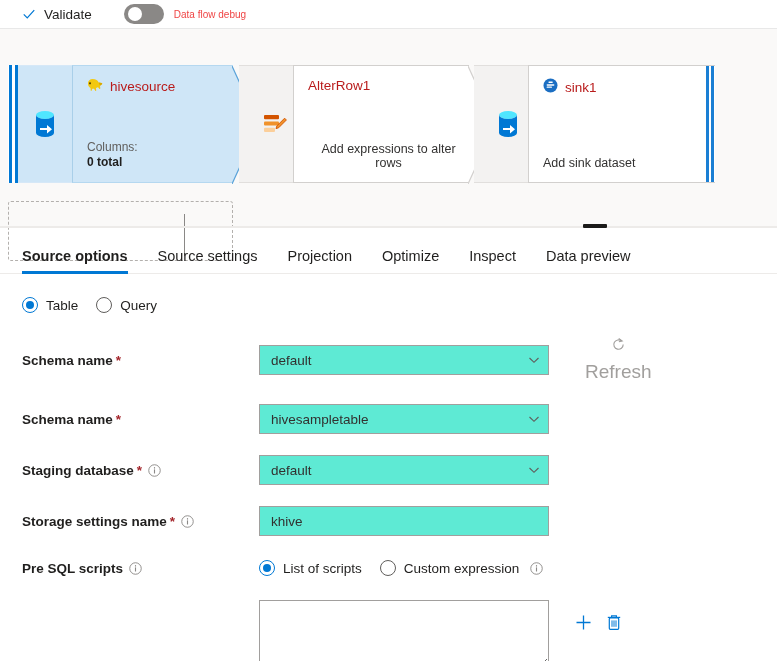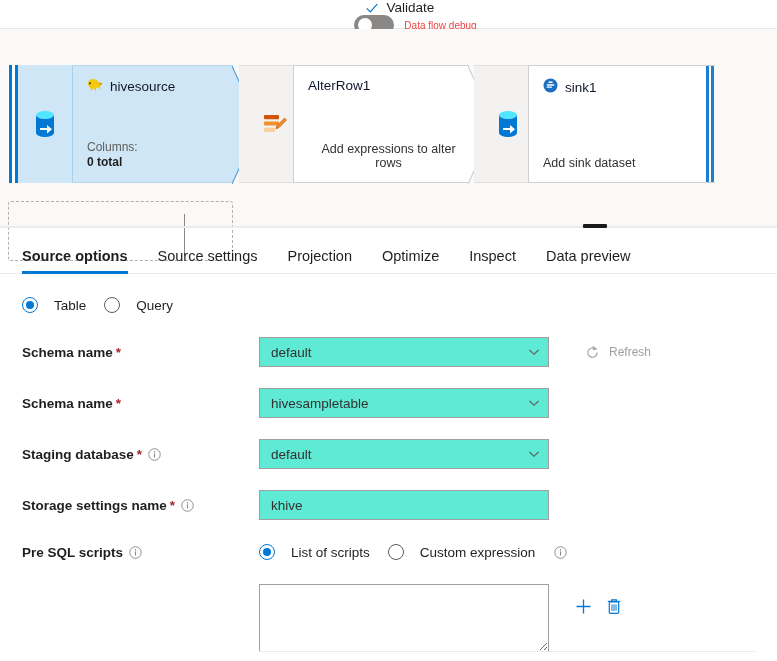--- a/index.html
+++ b/index.html
@@ -13,21 +13,20 @@
   }
 
   
   .cmdbar {
     height: 29px;
     display: flex;
     align-items: center;
     padding-left: 22px;
     background: #ffffff;
     border-bottom: 1px solid #e8e8e8;
-    flex-direction: column;
   }
   .validate-btn {
     display: flex; align-items: center; gap: 8px;
     font-size: 13.5px; color: #201f1e;
     cursor: pointer;
   }
   .check-icon { width: 14px; height: 14px; display:block; }
   .toggle-wrap { display:flex; align-items:center; gap:10px; margin-left: 32px; }
   .toggle {
     width: 40px; height: 20px; border-radius: 10px;
@@ -77,21 +76,21 @@
     border-top:1px solid #c8c6c4; border-bottom:1px solid #c8c6c4;
     padding: 12px 12px 0 14px;
   }
   .node-source .node-body {
     background: #cfe6f7;
     border-color: #b5d8f0;
     border-left: 1px solid #a9cfe9;
   }
   .node-title {
     display:flex; align-items:center; gap:7px;
-    font-size: 13.5px; color:#0f172a;
+    font-size: 13.5px; color:#b91c1c;
   }
   .node-sub { position:absolute; left:14px; bottom:12px; font-size: 12px; line-height: 15px; }
   .node-sub .dim { color:#605e5c; }
   .node-sub .strong { color:#201f1e; font-weight: 600; }
   .node-desc { position:absolute; left:14px; bottom:12px; font-size:12.5px; color:#323130; }
 
   
   .tip {
     position:absolute; top:0; right:-27px; width: 28px; height: 118px;
     pointer-events:none;
@@ -173,21 +172,21 @@
   }
   .lbl {
     width: 237px; flex:none;
     font-size: 13.5px; font-weight: 600; color:#201f1e;
     display:flex; align-items:center; gap:3px;
   }
   .req { color:#a4262c; font-weight:700; }
   .info-ico { display:inline-block; width:13px; height:13px; margin-left:3px; }
 
   .radio-group { display:flex; align-items:center; gap:18px; }
-  .radio { display:flex; align-items:center; gap:16px; cursor:pointer; font-size:13.5px; color:#201f1e; }
+  .radio { display:flex; align-items:center; gap:8px; cursor:pointer; font-size:13.5px; color:#201f1e; }
   .rb {
     width:16px; height:16px; border-radius:50%;
     border:1px solid #605e5c; background:#fff; position:relative; flex:none;
   }
   .rb.on { border: 1px solid #0078d4; }
   .rb.on:after {
     content:""; position:absolute; left:3px; top:3px;
     width:8px; height:8px; border-radius:50%; background:#0078d4;
   }
 
@@ -198,22 +197,23 @@
     padding: 0 8px 0 11px;
     font-size: 13.5px; color:#323130;
     cursor: pointer;
   }
   .ctrl .val { flex:1; }
   .ctrl .chev { width:12px; height:12px; flex:none; }
   .ctrl.text { cursor:text; }
 
   .refresh {
     display:flex; align-items:center; gap:9px;
-    margin-left: 36px; color:#a19f9d; font-size:12px;
+    margin-left: 36px; color:#a19f9d; font-size:19px;
     cursor: default;
+    flex-direction: column;
   }
 
   .scriptrow { display:flex; align-items:flex-start; padding-left: 259px; margin-bottom: 14px; }
   textarea.scriptbox {
     width: 290px; height: 68px;
     border:1px solid #a19f9d; background:#fff;
     font-family:"Liberation Sans", sans-serif; font-size:13px;
     padding:5px 7px; resize: both; outline:none; color:#323130;
   }
   .script-actions { display:flex; align-items:center; gap:12px; margin-left: 25px; padding-top: 13px; }

